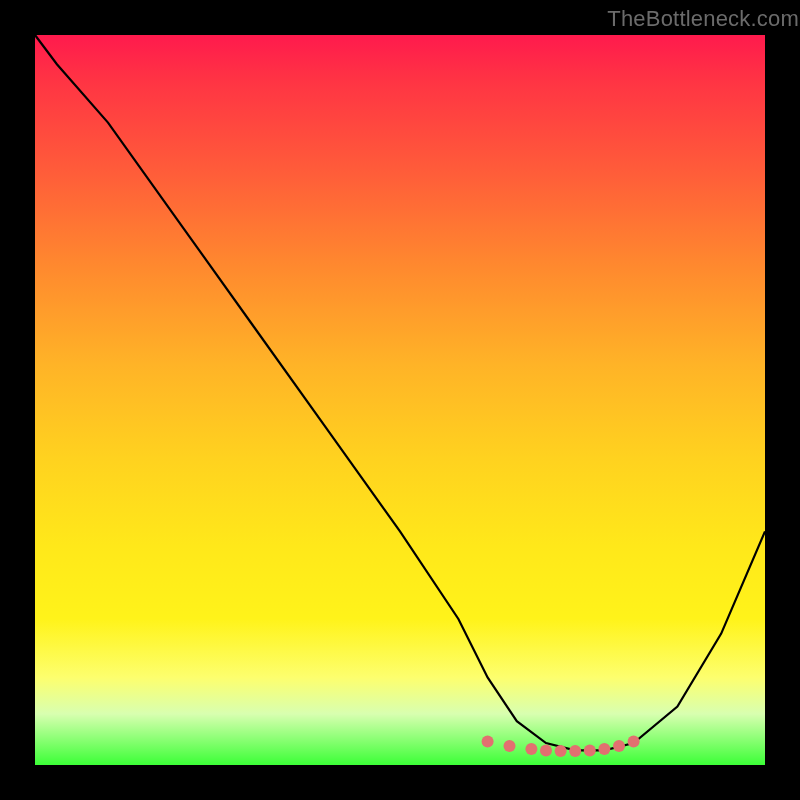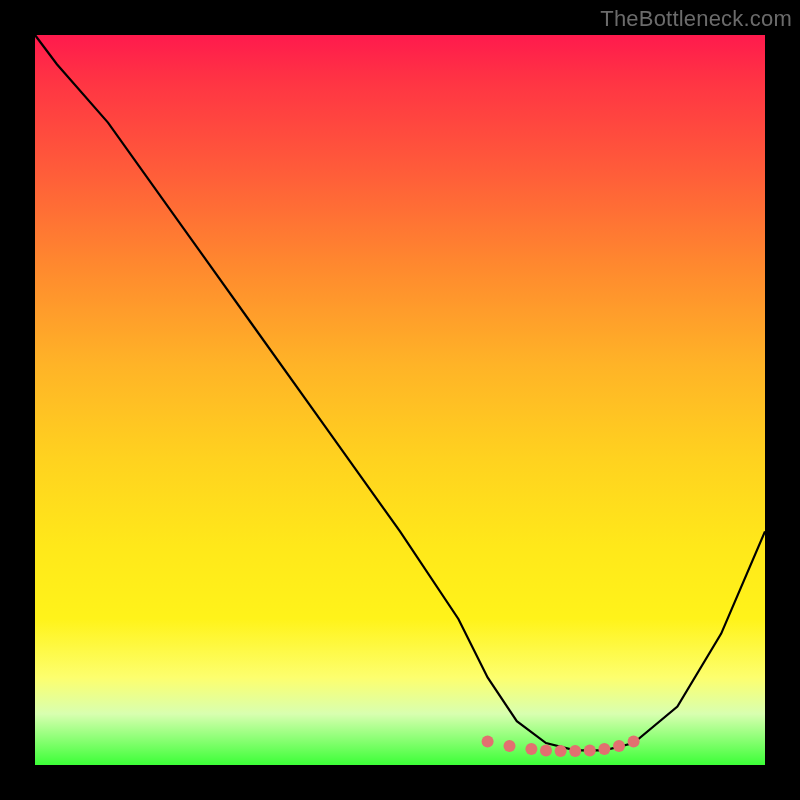--- a/index.html
+++ b/index.html
@@ -33,21 +33,21 @@
       #ffd21f 58%,
       #ffe81a 70%,
       #fff31a 80%,
       #fdff6e 88%,
       #d8ffb0 93%,
       #3cff37 100%);
   }
   .watermark {
     position: absolute;
     top: 6px;
-    right: 8px;
+    right: 1px;
     color: #6b6b6b;
     font-size: 22px;
     font-weight: 500;
     letter-spacing: 0.2px;
   }
   svg.curve {
     position: absolute;
     left: 0;
     top: 0;
     width: 730px;

